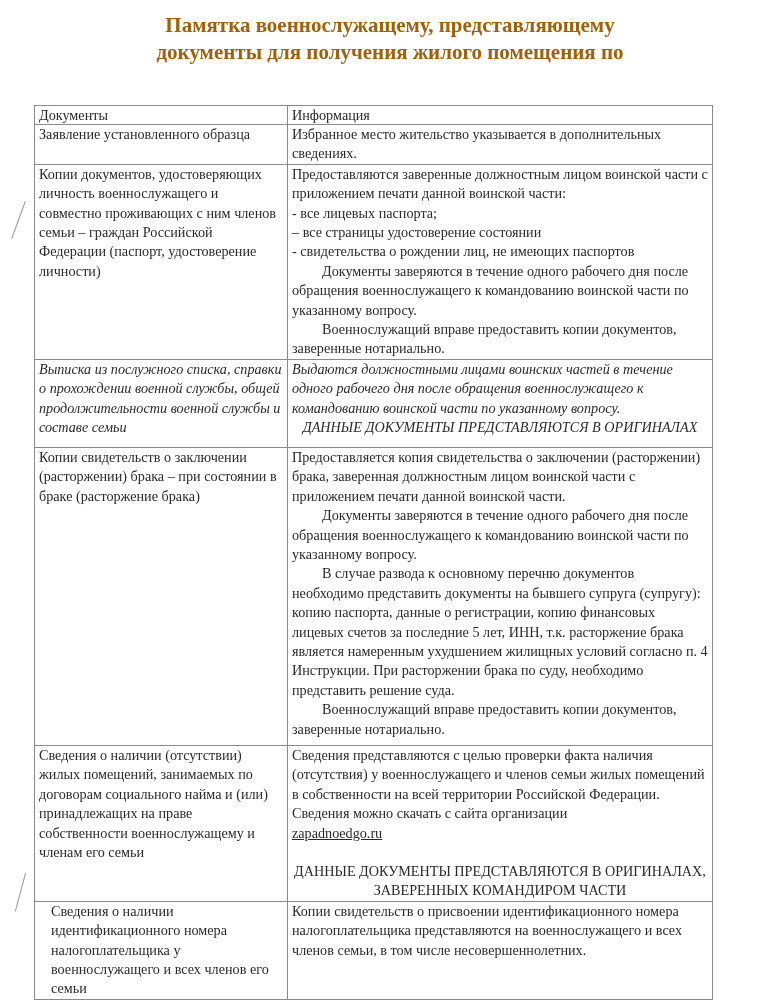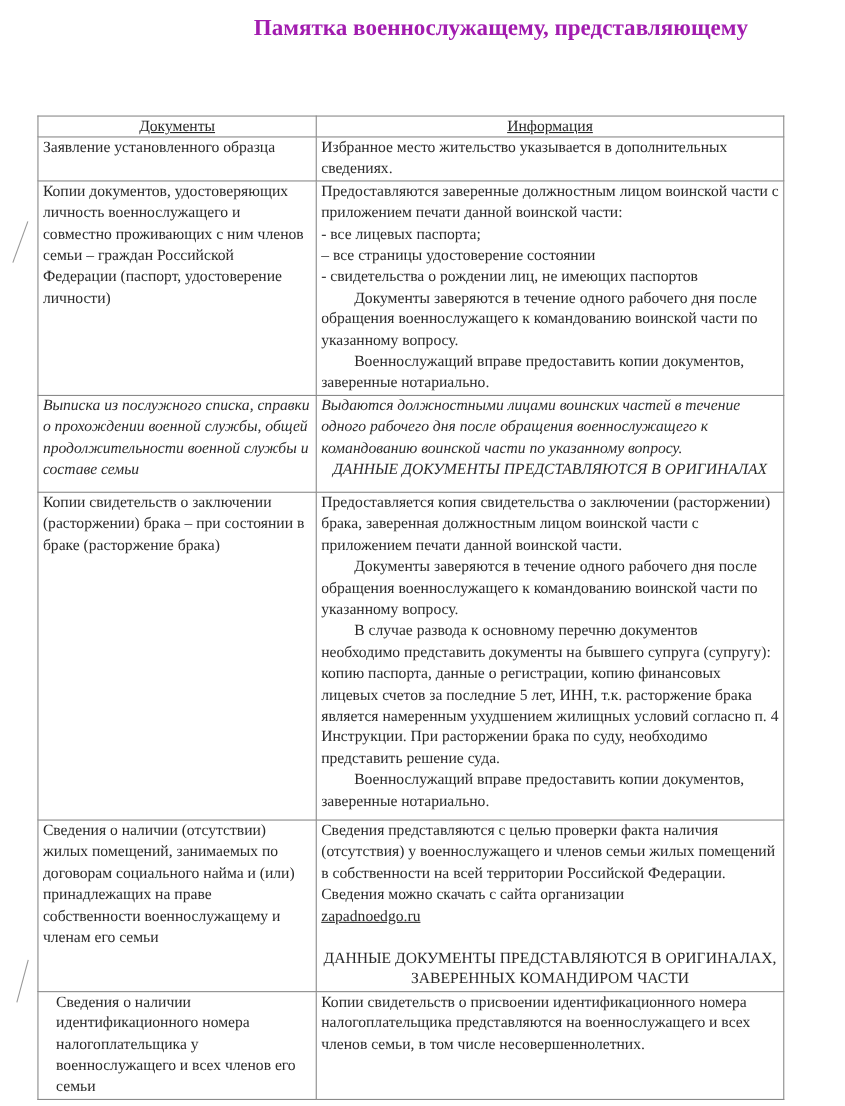--- a/index.html
+++ b/index.html
@@ -1,37 +1,38 @@
 <!DOCTYPE html>
 <html><head>
 <meta charset="utf-8">
 <style>
   html, body { margin:0; padding:0; background:#ffffff; }
   body { width:768px; height:1005px; position:relative; overflow:hidden;
          font-family:"Liberation Serif", "DejaVu Serif", serif; color:#2a2a2a; }
-  .title { position:absolute; left:100px; top:12px; width:580px; text-align:right;
-           font-weight:bold; font-size:21px; line-height:27px; color:#a21caf; }
+  .title { position:absolute; left:100px; top:12px; width:580px; text-align:center;
+           font-weight:bold; font-size:21px; line-height:27px; color:#a16207; }
   .title div { white-space:nowrap; }
   table.memo { position:absolute; left:34px; top:105px; width:678px;
                border-collapse:collapse; table-layout:fixed; }
   table.memo td, table.memo th { border:1px solid #8a8a8a; vertical-align:top;
                font-size:14.2px; line-height:19.4px; padding:0 4px; font-weight:normal; }
-  table.memo th { text-align:center; height:18px; line-height:18px;text-decoration:underline; }
+  table.memo th { text-align:left; height:18px; line-height:18px; }
   col.c1 { width:253px; } col.c2 { width:425px; }
   td.docname { vertical-align:middle; padding-left:5px; }
   .indent { text-indent:30px; }
   .caps { text-align:center; }
   .link { text-decoration:underline; }
   .mark { position:absolute; border-left:1px solid #999; }
 </style>
 </head>
 <body>
 
 <div class="title">
   <div>Памятка военнослужащему, представляющему</div>
+  <div>документы для получения жилого помещения по</div>
 </div>
 
 <div class="mark" style="left:18px;top:200px;height:40px;transform:rotate(20deg);"></div>
 <div class="mark" style="left:20px;top:872px;height:40px;transform:rotate(15deg);"></div>
 
 <table class="memo">
   <colgroup>
       <col class="c1">
       <col class="c2">
     </colgroup>

